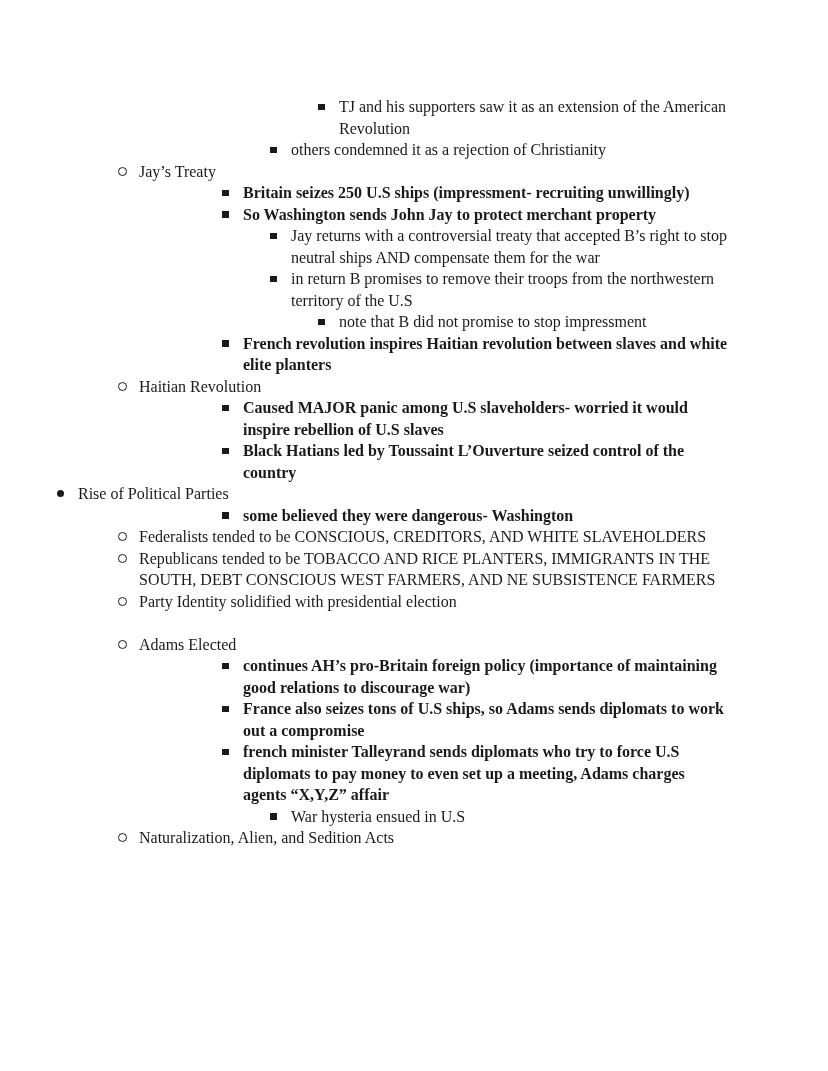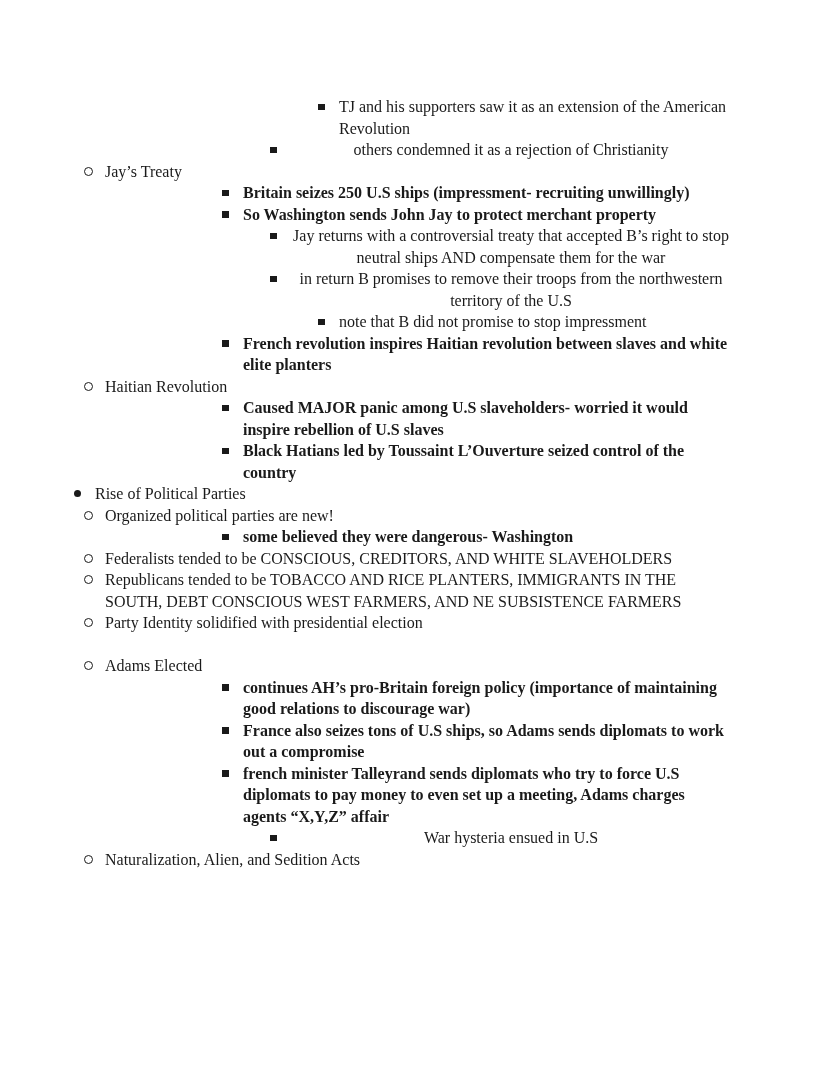--- a/index.html
+++ b/index.html
@@ -31,24 +31,24 @@
     height: 21.5px;
     display: flex;
     align-items: center;
   }
   .marker::before { content: ""; display: block; }
   .marker-disc::before   { width: 7px; height: 7px; border-radius: 50%; background: #1a1a1a; }
   .marker-circle::before { width: 7px; height: 7px; border-radius: 50%; border: 1.3px solid #1a1a1a; background: transparent; }
   .marker-square::before { width: 6.5px; height: 6.5px; background: #1a1a1a; }
   .marker-none::before   { display: none; }
   .item-text { flex: 1 1 auto; }
-  .level-1 { padding-left: 74px; justify-content: space-between; }
-  .level-2 { padding-left: 84px; }
+  .level-1 { padding-left: 57px; justify-content: space-between; }
+  .level-2 { padding-left: 118px; }
   .level-3 { padding-left: 222px; font-weight: bold; }
-  .level-4 { padding-left: 270px; text-align: center; }
+  .level-4 { padding-left: 270px; }
   .level-5 { padding-left: 318px; }
 </style>
 </head>
 <body>
 
 <div class="page">
   <ul class="bullet-list">
       <li class="list-item level-5">
     <span class="marker marker-square"></span>
     <span class="item-text">TJ and his supporters saw it as an extension of the American Revolution</span>
@@ -94,24 +94,20 @@
     <span class="item-text">Caused MAJOR panic among U.S slaveholders- worried it would inspire rebellion of U.S slaves</span>
   </li>
       <li class="list-item level-3">
     <span class="marker marker-square"></span>
     <span class="item-text">Black Hatians led by Toussaint L’Ouverture seized control of the country</span>
   </li>
       <li class="list-item level-1">
     <span class="marker marker-disc"></span>
     <span class="item-text">Rise of Political Parties</span>
   </li>
-      <li class="list-item level-2">
-    <span class="marker marker-circle"></span>
-    <span class="item-text">Organized political parties are new!</span>
-  </li>
       <li class="list-item level-3">
     <span class="marker marker-square"></span>
     <span class="item-text">some believed they were dangerous- Washington</span>
   </li>
       <li class="list-item level-2">
     <span class="marker marker-circle"></span>
     <span class="item-text">Federalists tended to be CONSCIOUS, CREDITORS, AND WHITE SLAVEHOLDERS</span>
   </li>
       <li class="list-item level-2">
     <span class="marker marker-circle"></span>

